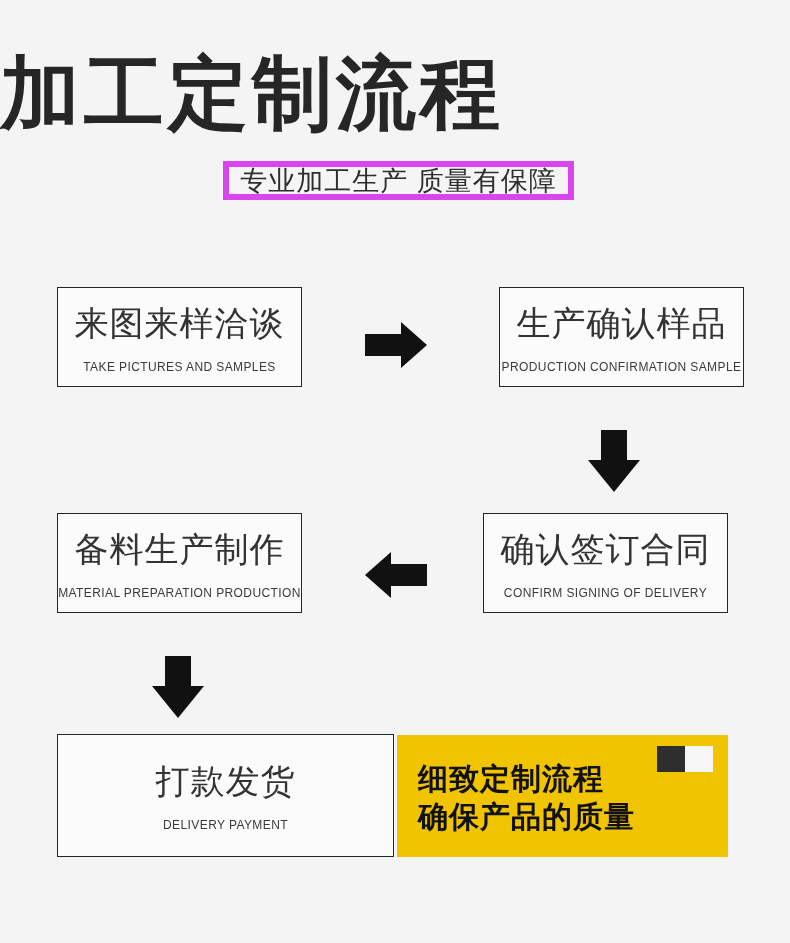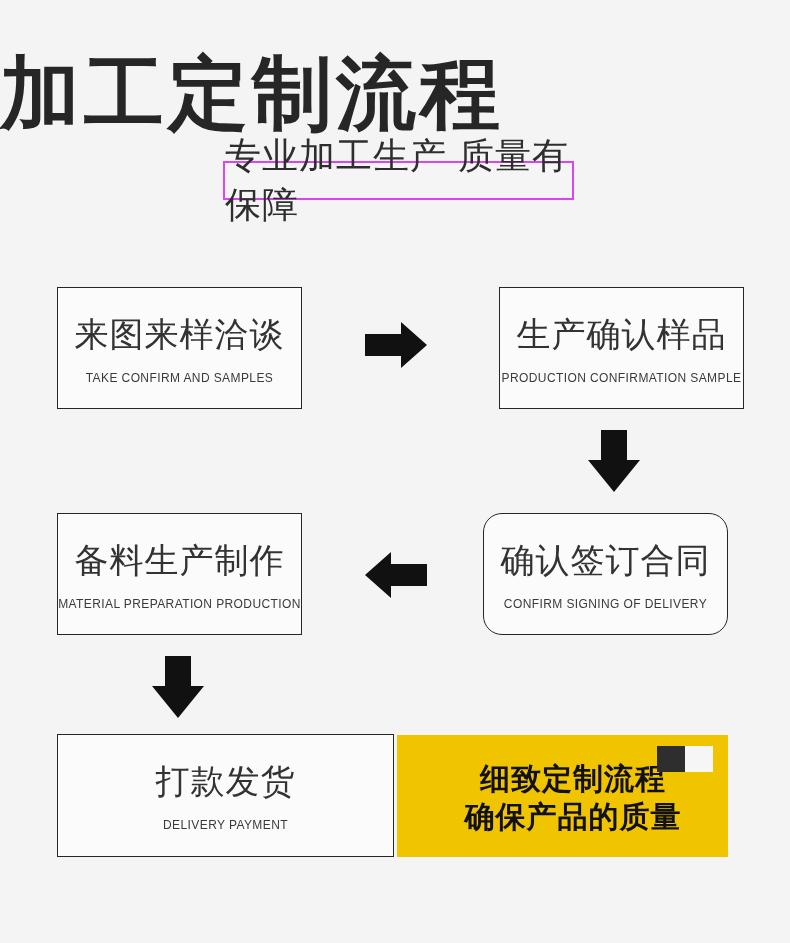--- a/index.html
+++ b/index.html
@@ -23,34 +23,34 @@
     line-height: 92px;
     font-weight: 900;
     color: #262626;
     letter-spacing: 4px;
   }
 
   .subtitle-box {
     position: absolute;
     left: 223px; top: 161px;
     width: 351px; height: 39px;
-    border: 2px solid #d946ef;
+    border: 6px solid #d946ef;
     display: flex;
     align-items: center;
     justify-content: center;
-    font-size: 36px;
+    font-size: 27px;
     font-weight: 400;
     color: #2e2e2e;
     letter-spacing: 1px;
     background: #f6f5f5;
   }
 
   .step-box {
     position: absolute;
-    width: 245px; height: 122px;
+    width: 245px; height: 100px;
     background: #fbfbfb;
     border: 1px solid #262626;
     display: flex;
     flex-direction: column;
     align-items: center;
     justify-content: center;
   }
   .step-box .cn {
     font-size: 34px;
     font-weight: 500;
@@ -60,21 +60,21 @@
   .step-box .en {
     margin-top: 13px;
     font-size: 12px;
     font-weight: 400;
     color: #3a3a3a;
     letter-spacing: 0.4px;
   }
 
   .box-1 { left: 57px;  top: 287px; }
   .box-2 { left: 483px; top: 287px; margin-left: 16px; }
-  .box-3 { left: 483px; top: 513px; border-radius: 19px; }
+  .box-3 { left: 483px; top: 513px; }
   .box-4 { left: 57px;  top: 513px; }
   .box-5 { left: 57px;  top: 734px; width: 337px; height: 123px; }
 
   .arrow { position: absolute; }
   .arrow svg { display: block; }
   .arrow-1 { left: 365px; top: 322px; }
   .arrow-2 { left: 588px; top: 430px; }
   .arrow-3 { left: 365px; top: 552px; }
   .arrow-4 { left: 152px; top: 656px; }
 
@@ -84,21 +84,20 @@
     width: 331px; height: 122px;
     background: #f1c400;
     padding: 25px 0 0 21px;
   }
   .callout .line {
     font-size: 30px;
     font-weight: 700;
     color: #111111;
     line-height: 38px;
     letter-spacing: 1px;
-    text-align: center;
   }
   .callout .deco {
     position: absolute;
     top: 11px; right: 15px;
     display: flex;
   }
   .callout .deco .sq { width: 28px; height: 26px; }
 </style>
 </head>
 <body>
@@ -106,21 +105,21 @@
 <div class="canvas">
 
   <div class="page-title">加工定制流程</div>
 
   <div class="subtitle-box">
     <span>专业加工生产 质量有保障</span>
   </div>
 
   <div class="step-box box-1">
     <div class="cn">来图来样洽谈</div>
-    <div class="en">TAKE CONFIRM AND SAMPLES</div>
+    <div class="en">TAKE PICTURES AND SAMPLES</div>
   </div>
 
   <div class="arrow arrow-1">
     <svg width="62" height="46" viewBox="0 0 62 46">
       <polygon points="0,12 36,12 36,0 62,23 36,46 36,34 0,34" fill="#111111"></polygon>
     </svg>
   </div>
 
   <div class="step-box box-2">
     <div class="cn">生产确认样品</div>

